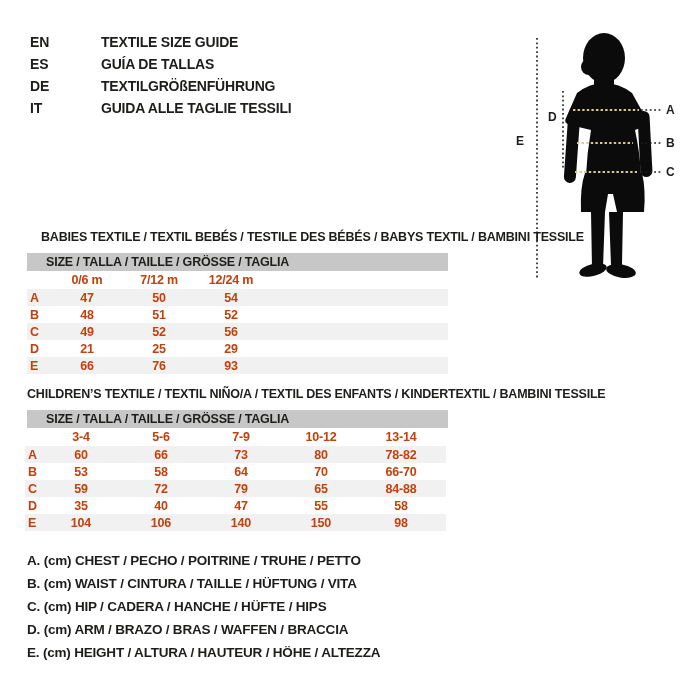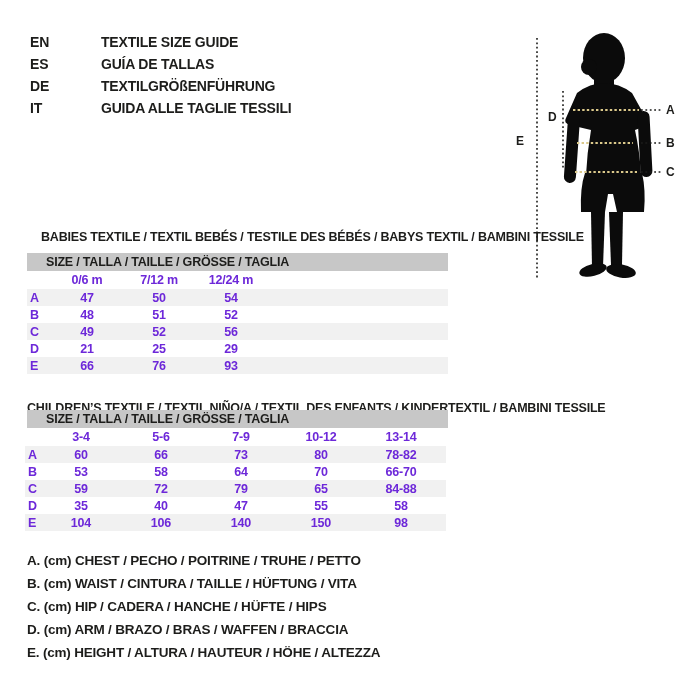--- a/index.html
+++ b/index.html
@@ -21,21 +21,21 @@
   
   .size-bar{
     width:421px;height:18px;line-height:18px;background:#c7c7c7;
     font-size:12.5px;font-weight:700;letter-spacing:-0.2px;
     padding-left:19px;box-sizing:border-box;
   }
 
   
   table.tbl{
     width:421px;border-collapse:collapse;table-layout:fixed;
-    font-size:12.5px;font-weight:700;letter-spacing:-0.2px;color:#6d28d9;
+    font-size:12.5px;font-weight:700;letter-spacing:-0.2px;color:#c2410c;
   }
   table.tbl th,table.tbl td{padding:0;text-align:center;font-weight:700;}
   table.tbl thead th{height:18px;}
   table.tbl tbody td{height:17px;}
   table.tbl td.rl,table.tbl th.rl{text-align:left;padding-left:3px;}
   tr.stripe{background:#f1f1f1;}
 
   
   .legend{left:27px;top:549px;font-size:13.5px;font-weight:700;letter-spacing:-0.2px;}
   .legend-line{line-height:23px;white-space:nowrap;}
@@ -150,21 +150,21 @@
     <tr class="stripe">
       <td class="rl">E</td>
       <td>66</td>
       <td>76</td>
       <td>93</td>
       <td></td>
     </tr>
   </tbody>
 </table>
 
-<div class="abs sec-heading" style="left:27px;top:401px;">CHILDREN’S TEXTILE / TEXTIL NIÑO/A / TEXTIL DES ENFANTS / KINDERTEXTIL / BAMBINI TESSILE</div>
+<div class="abs sec-heading" style="left:27px;top:387px;">CHILDREN’S TEXTILE / TEXTIL NIÑO/A / TEXTIL DES ENFANTS / KINDERTEXTIL / BAMBINI TESSILE</div>
 <div class="abs size-bar" style="left:27px;top:410px;">SIZE / TALLA / TAILLE / GRÖSSE / TAGLIA</div>
 <table class="abs tbl" style="left:25px;top:428px;">
   <colgroup>
       <col style="width:16px">
       <col style="width:80px">
       <col style="width:80px">
       <col style="width:80px">
       <col style="width:80px">
       <col style="width:80px">
       <col>

